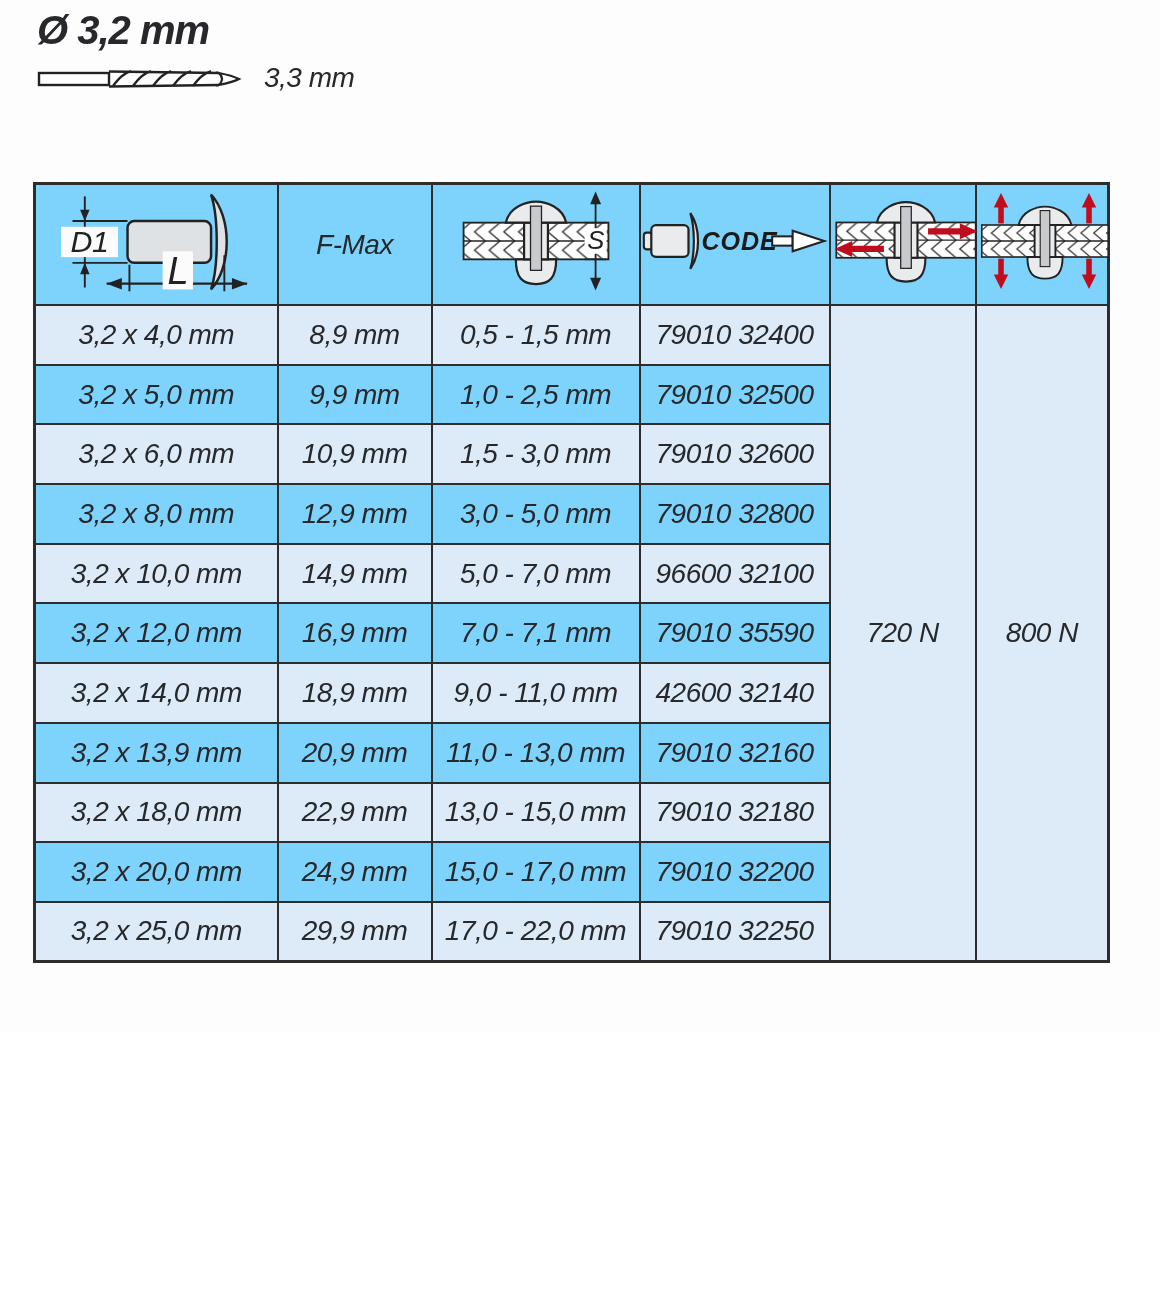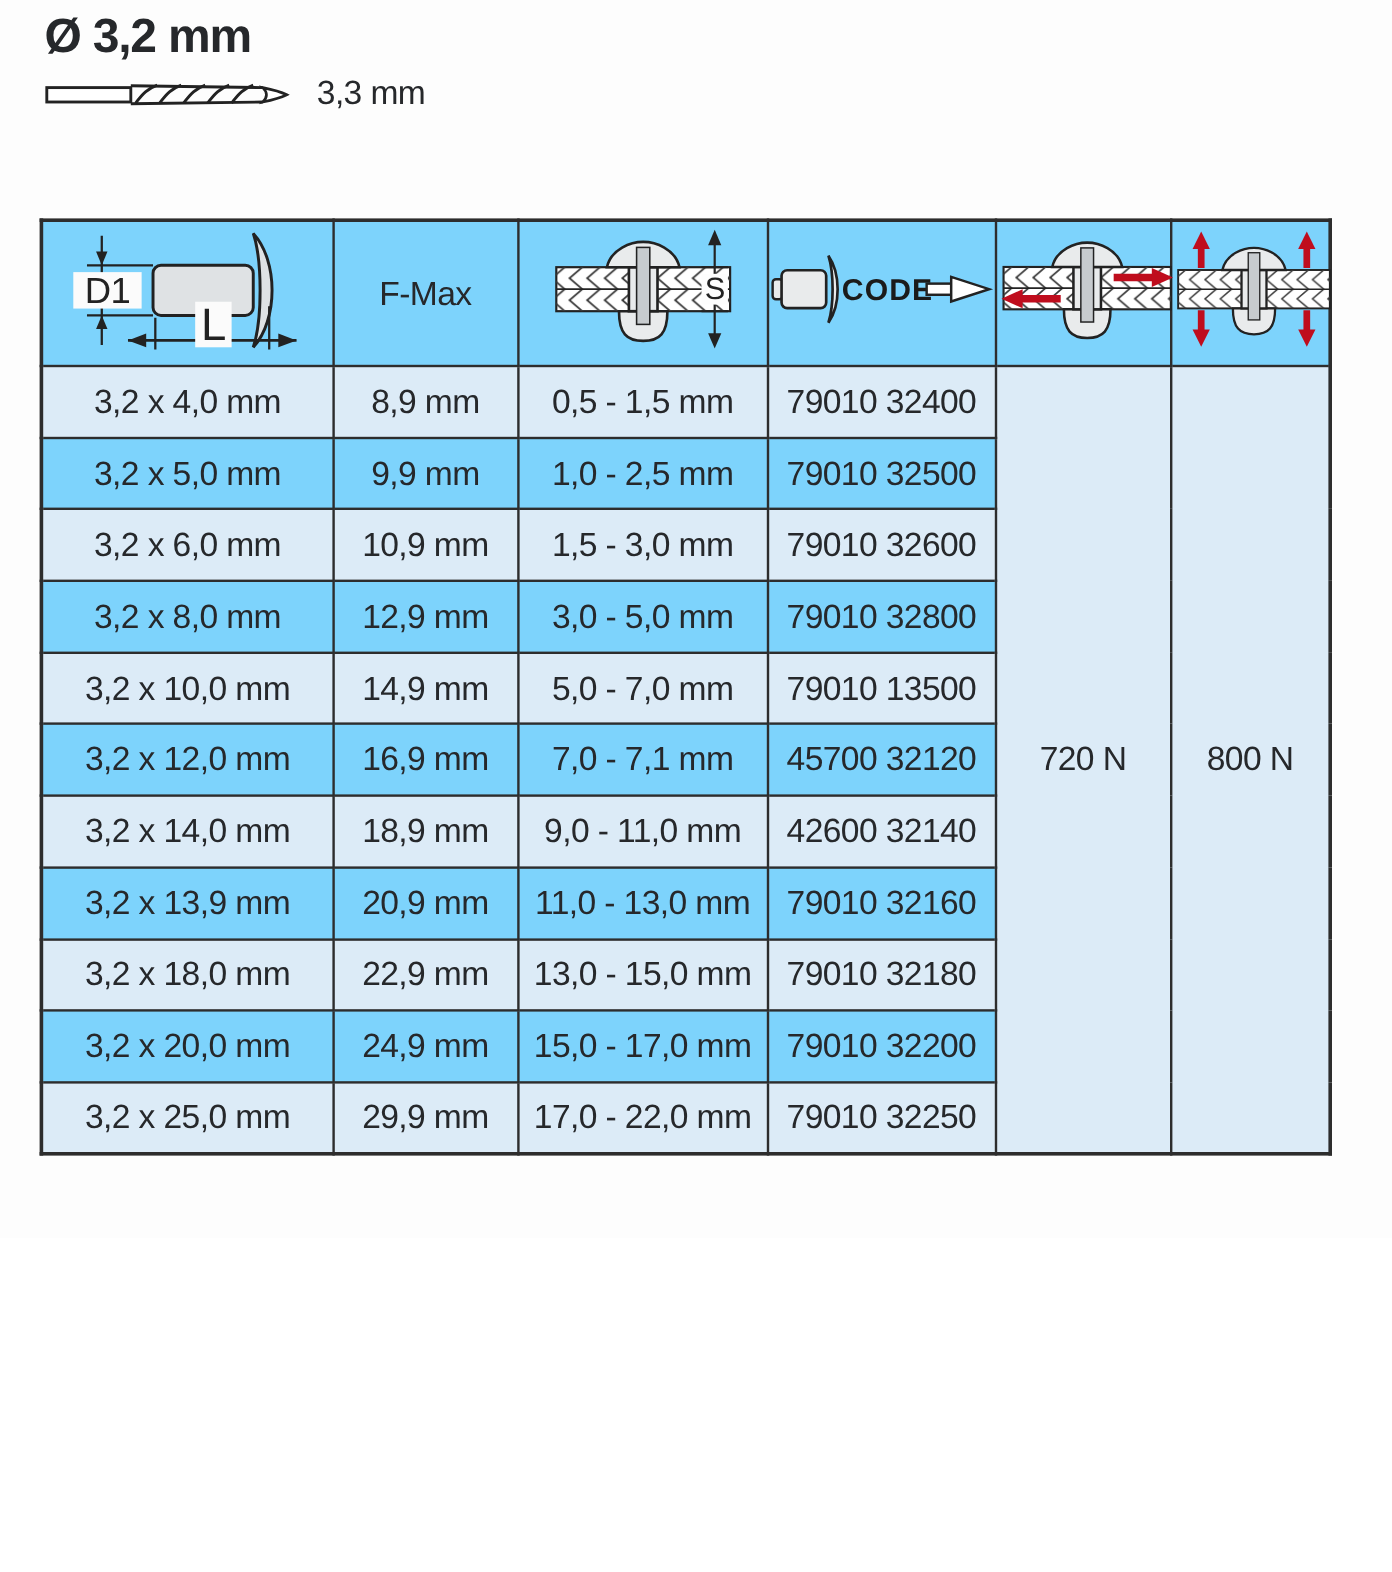--- a/index.html
+++ b/index.html
@@ -6,21 +6,21 @@
     --row-highlight:#dcebf7;
     --grid-border:#2d2d2d;
     --arrow-red:#bf0d1d;
     --ink:#26282b;
     --metal:#dfe2e4;
     --metal-light:#e9ebec;
   }
   *{box-sizing:border-box;}
   html,body{margin:0;padding:0;background:#ffffff;}
   body{font-family:"Liberation Sans","DejaVu Sans",sans-serif;color:var(--ink);}
-  .page{position:relative;width:1160px;height:1032px;background:#fdfdfd;overflow:hidden;}
+  .page{position:relative;width:1160px;height:1032px;background:#fdfdfd;overflow:hidden;font-style:italic;}
 
   
   .spec-block{padding:6px 0 0 37px;}
   .page-title{margin:0;font-size:40px;font-weight:700;letter-spacing:-1px;line-height:48px;}
   .spec-list{list-style:none;margin:14px 0 0 0;padding:0;}
   .spec-list li{height:54px;display:flex;align-items:center;font-size:28px;letter-spacing:-0.5px;}
   .drill-row{margin-top:8px;display:flex;align-items:flex-start;height:40px;}
   .drill-row .drill-label{font-size:28px;margin-left:22px;letter-spacing:-0.5px;}
 
   
@@ -200,27 +200,27 @@
         <tr>
           <td>3,2 x 8,0 mm</td>
           <td>12,9 mm</td>
           <td>3,0 - 5,0 mm</td>
           <td>79010 32800</td>
         </tr>
         <tr>
           <td>3,2 x 10,0 mm</td>
           <td>14,9 mm</td>
           <td>5,0 - 7,0 mm</td>
-          <td>79010 13500</td>
+          <td>96600 32100</td>
         </tr>
         <tr>
           <td>3,2 x 12,0 mm</td>
           <td>16,9 mm</td>
           <td>7,0 - 7,1 mm</td>
-          <td>45700 32120</td>
+          <td>79010 35590</td>
         </tr>
         <tr>
           <td>3,2 x 14,0 mm</td>
           <td>18,9 mm</td>
           <td>9,0 - 11,0 mm</td>
           <td>42600 32140</td>
         </tr>
         <tr>
           <td>3,2 x 13,9 mm</td>
           <td>20,9 mm</td>

